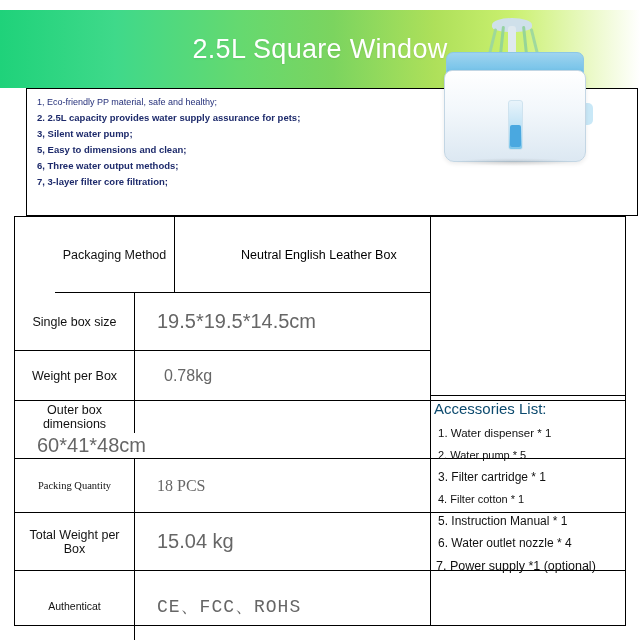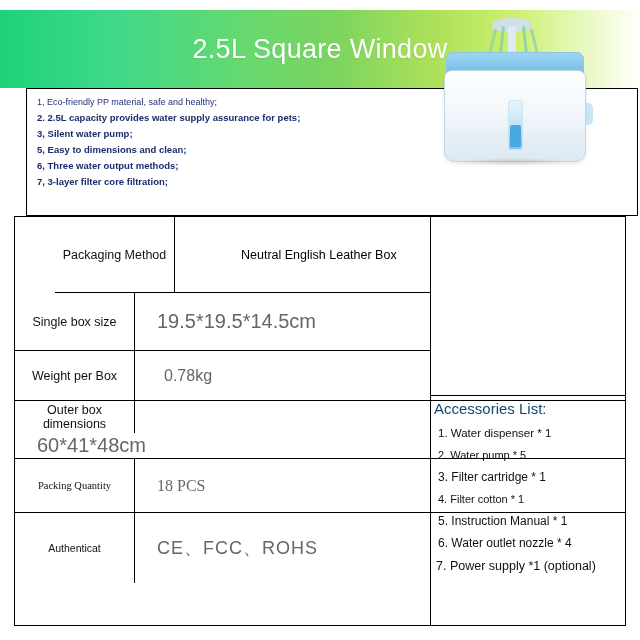--- a/index.html
+++ b/index.html
@@ -96,21 +96,21 @@
   .cell-value {
     flex: 1;
     box-sizing: border-box;
     display: flex;
     align-items: center;
     padding-left: 22px;
     color: #555;
   }
   .v-big { font-size: 20px; color: #666; }
   .v-mid { font-size: 16px; color: #666; }
-  .v-auth { font-size: 18px; color: #666; letter-spacing: 1px; }
+  .v-auth { font-size: 18px; color: #666; letter-spacing: 1px; font-family: Liberation Mono, monospace; }
 
   
   #row-packaging { height: 76px; margin-left: 40px; }
   #row-boxsize  { height: 58px; }
   #row-weight   { height: 50px; gap: 7px; }
   #row-outer    { height: 58px; flex-direction: column; }
   #row-qty      { height: 54px; font-family: Liberation Serif, serif; }
   #row-total    { height: 58px; }
   #row-auth     { height: 70px; border-bottom: none; }
 
@@ -312,20 +312,24 @@
     <div class="row" id="row-outer">
       <div class="cell-label">Outer box dimensions</div>
       <div class="cell-value v-big">60*41*48cm</div>
     </div>
 
     <div class="row" id="row-qty">
       <div class="cell-label small">Packing Quantity</div>
       <div class="cell-value v-mid">18 PCS</div>
     </div>
 
+    <div class="row" id="row-total">
+      <div class="cell-label">Total Weight per Box</div>
+      <div class="cell-value v-big">15.04 kg</div>
+    </div>
 
     <div class="row" id="row-auth">
       <div class="cell-label small">Authenticat</div>
       <div class="cell-value v-auth">CE、FCC、ROHS</div>
     </div>
 
     <div class="mask-right"></div>
     <div class="top-right-split"></div>
     <div class="right-split"></div>
     <div class="hline-right"></div>

